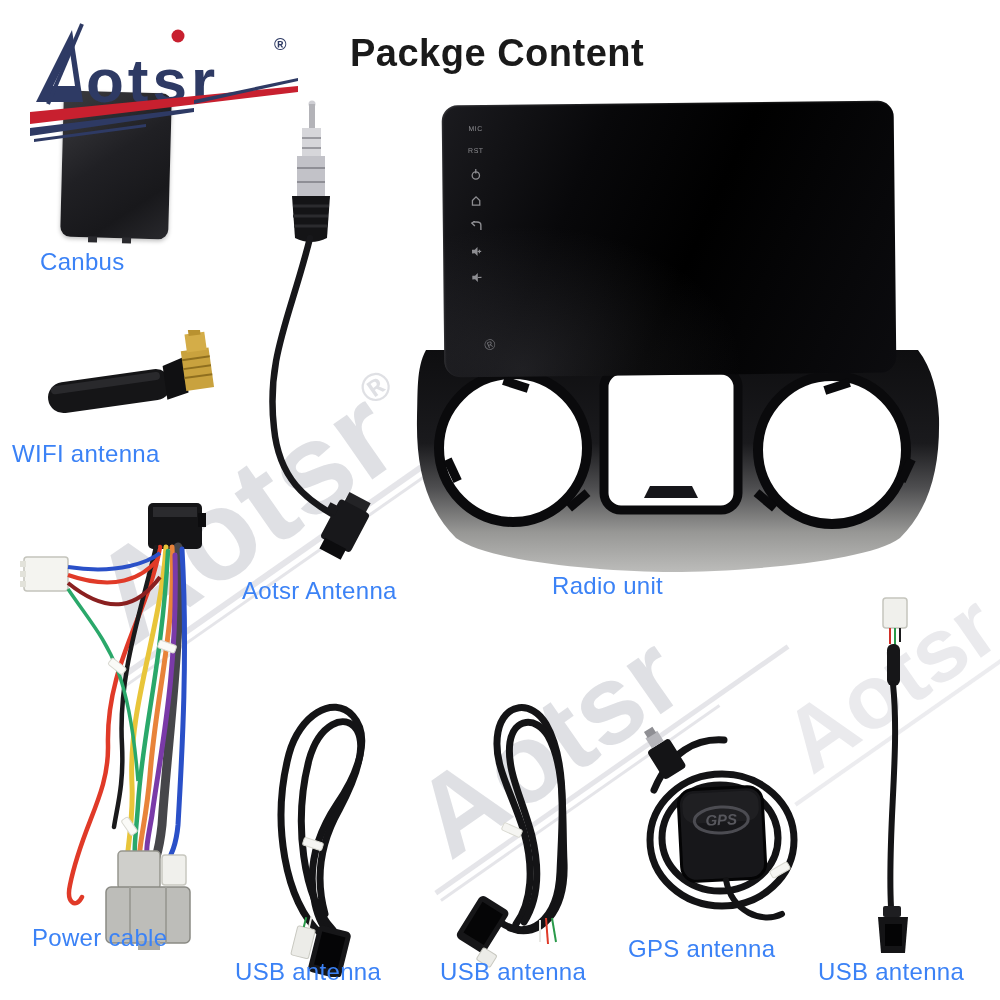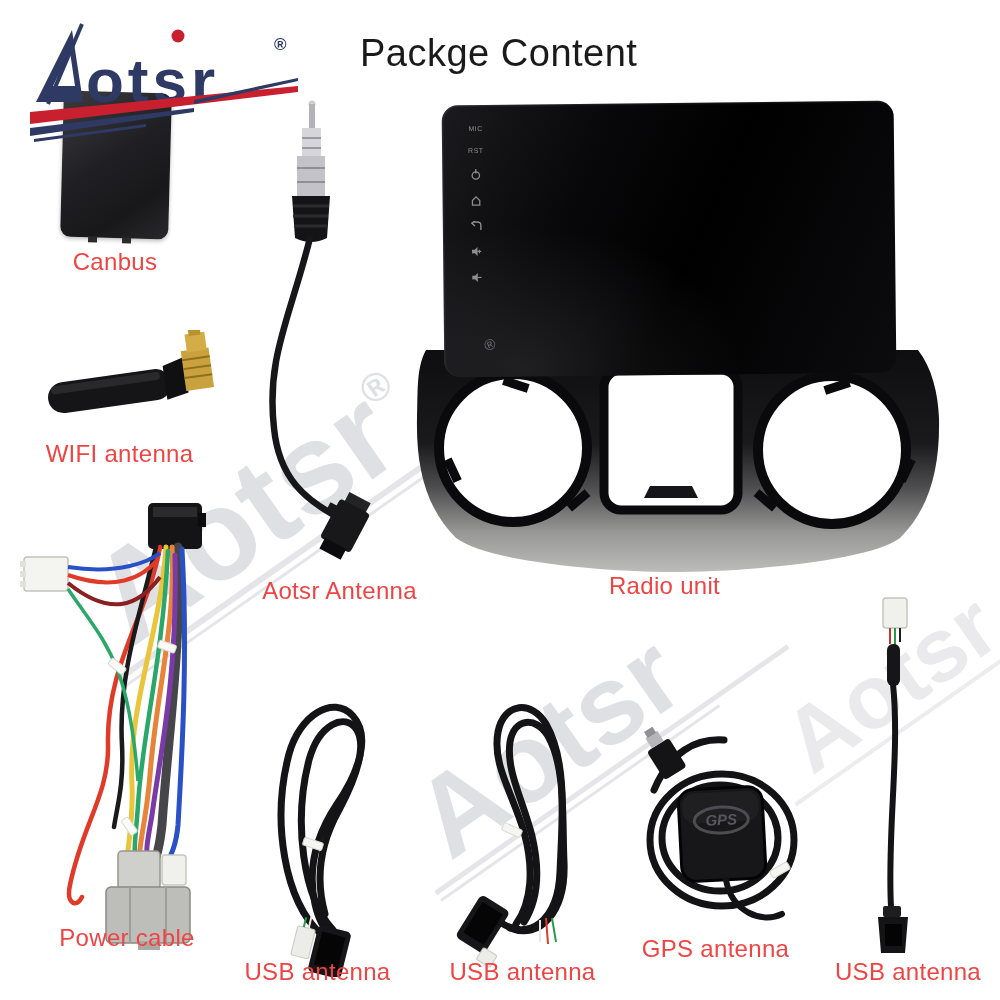--- a/index.html
+++ b/index.html
@@ -1,21 +1,21 @@
 <!DOCTYPE html>
 <html><head>
 <meta charset="utf-8">
 <style>
   html,body{margin:0;padding:0;}
   body{width:1000px;height:1000px;position:relative;background:#fff;overflow:hidden;
        font-family:"Liberation Sans","DejaVu Sans",sans-serif;}
   .abs{position:absolute;}
-  .label{position:absolute;font-size:24px;color:#ef4444;text-align:center;letter-spacing:.3px;}
-  .title{position:absolute;left:350px;top:32px;width:360px;font-size:38px;font-weight:normal;
-         color:#1a1a1a;letter-spacing:.5px;margin-left:10px;}
+  .label{position:absolute;font-size:24px;color:#3b82f6;letter-spacing:.3px;}
+  .title{position:absolute;left:350px;top:32px;width:360px;font-size:38px;font-weight:bold;
+         color:#1a1a1a;letter-spacing:.5px;}
   
   .wm{position:absolute;color:rgba(150,152,166,.30);font-weight:bold;pointer-events:none;
       transform:rotate(-35deg);transform-origin:left bottom;line-height:.9;}
   .wm .wm-lines{height:18px;position:relative;}
   .wm .wm-lines i{display:block;position:absolute;left:-30px;background:rgba(150,152,166,.25);}
   
   .canbus{position:absolute;left:62px;top:92px;width:108px;height:146px;border-radius:10px;
           background:linear-gradient(145deg,#3c3c40 0%,#202024 45%,#18181b 75%,#29292d 100%);
           transform:rotate(1.5deg);box-shadow:0 2px 4px rgba(0,0,0,.25);}
   .canbus i{position:absolute;bottom:-5px;width:9px;height:6px;background:#2a2a2e;}

